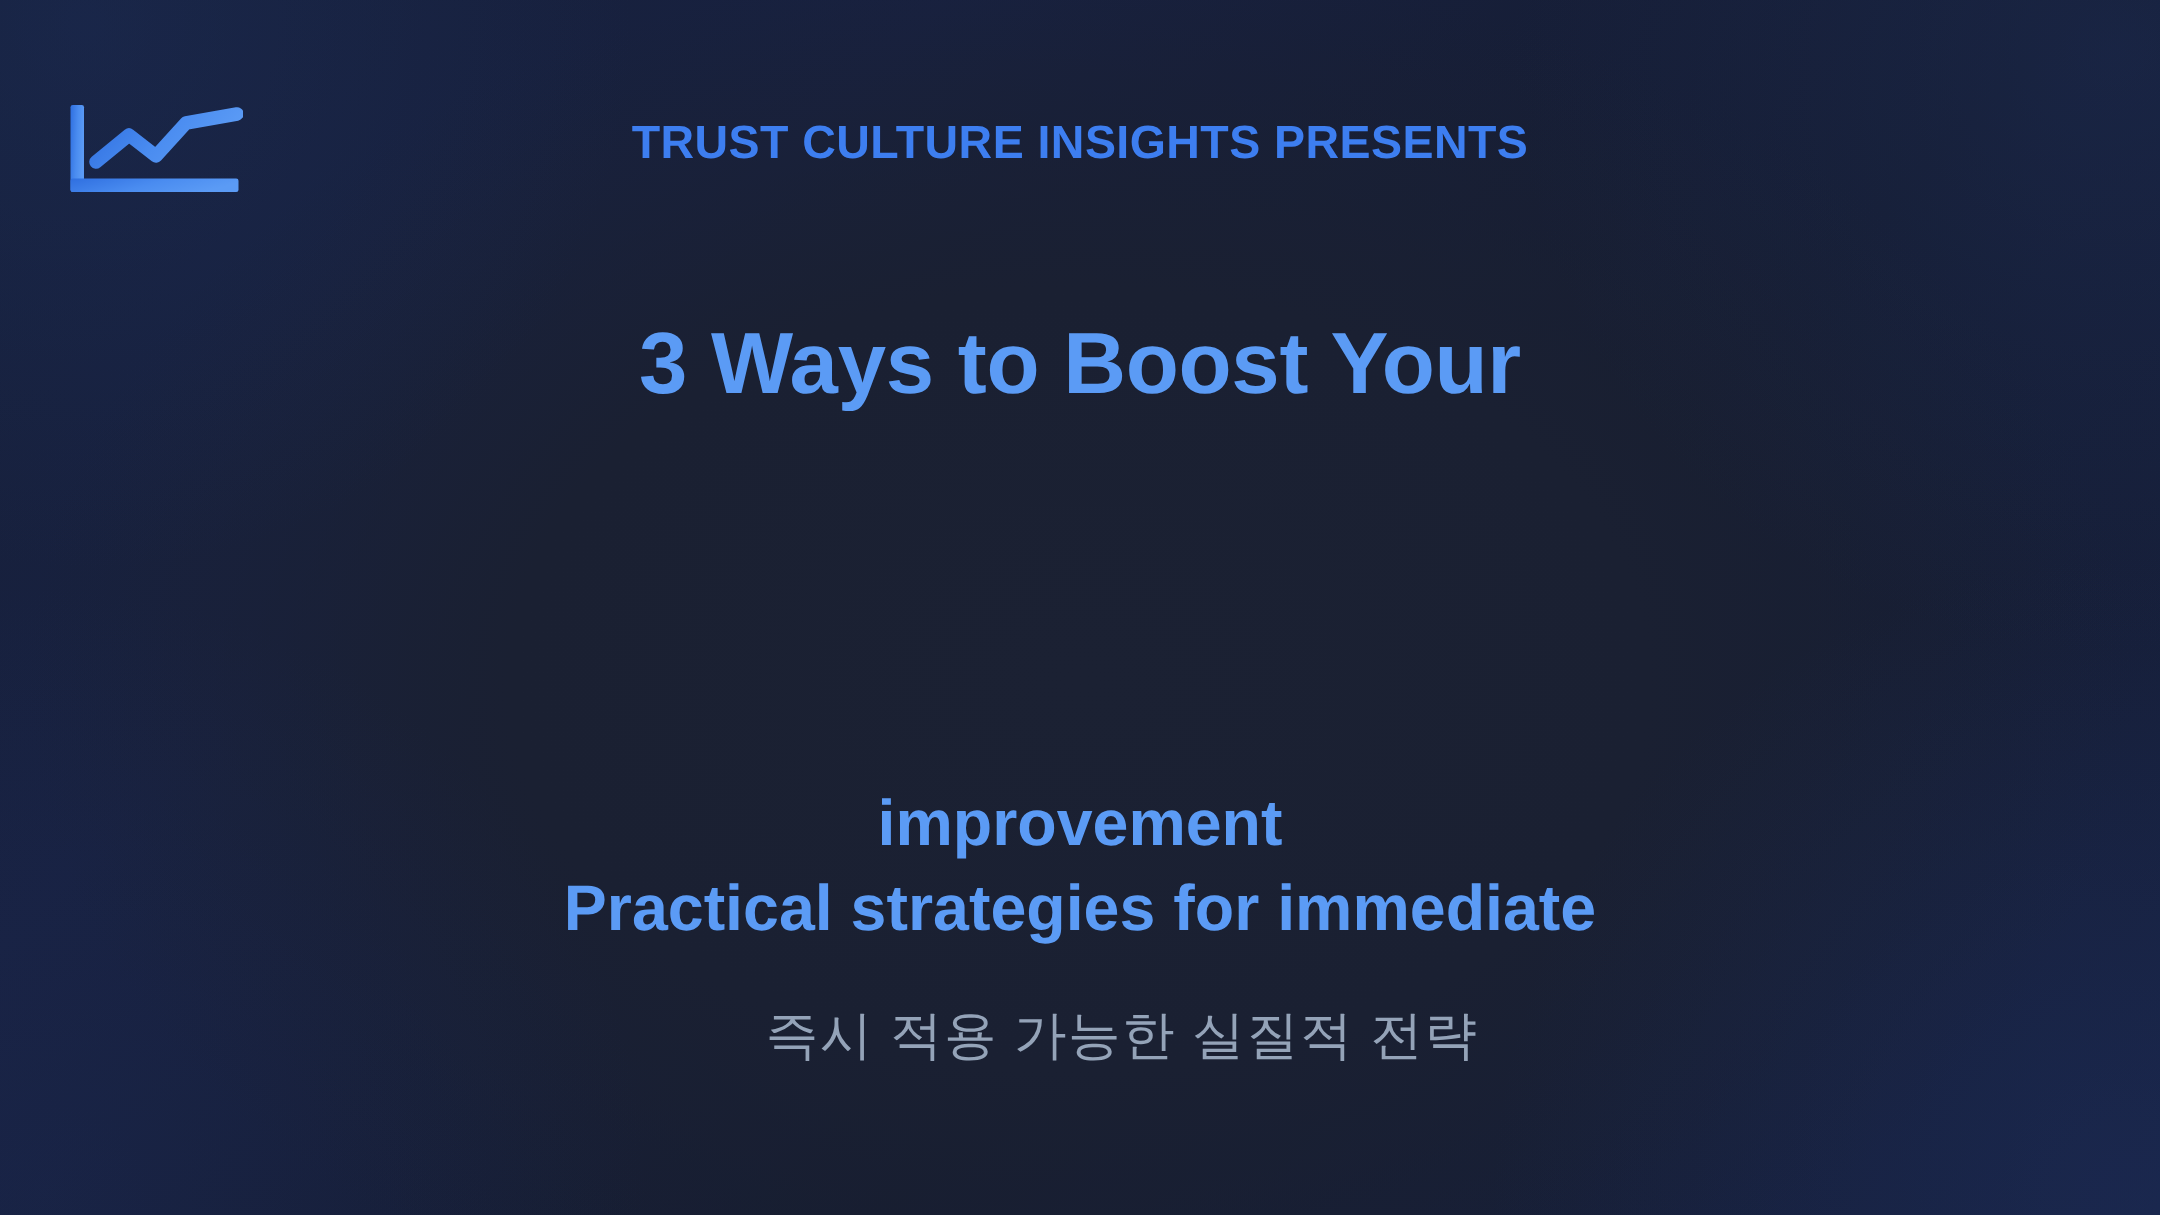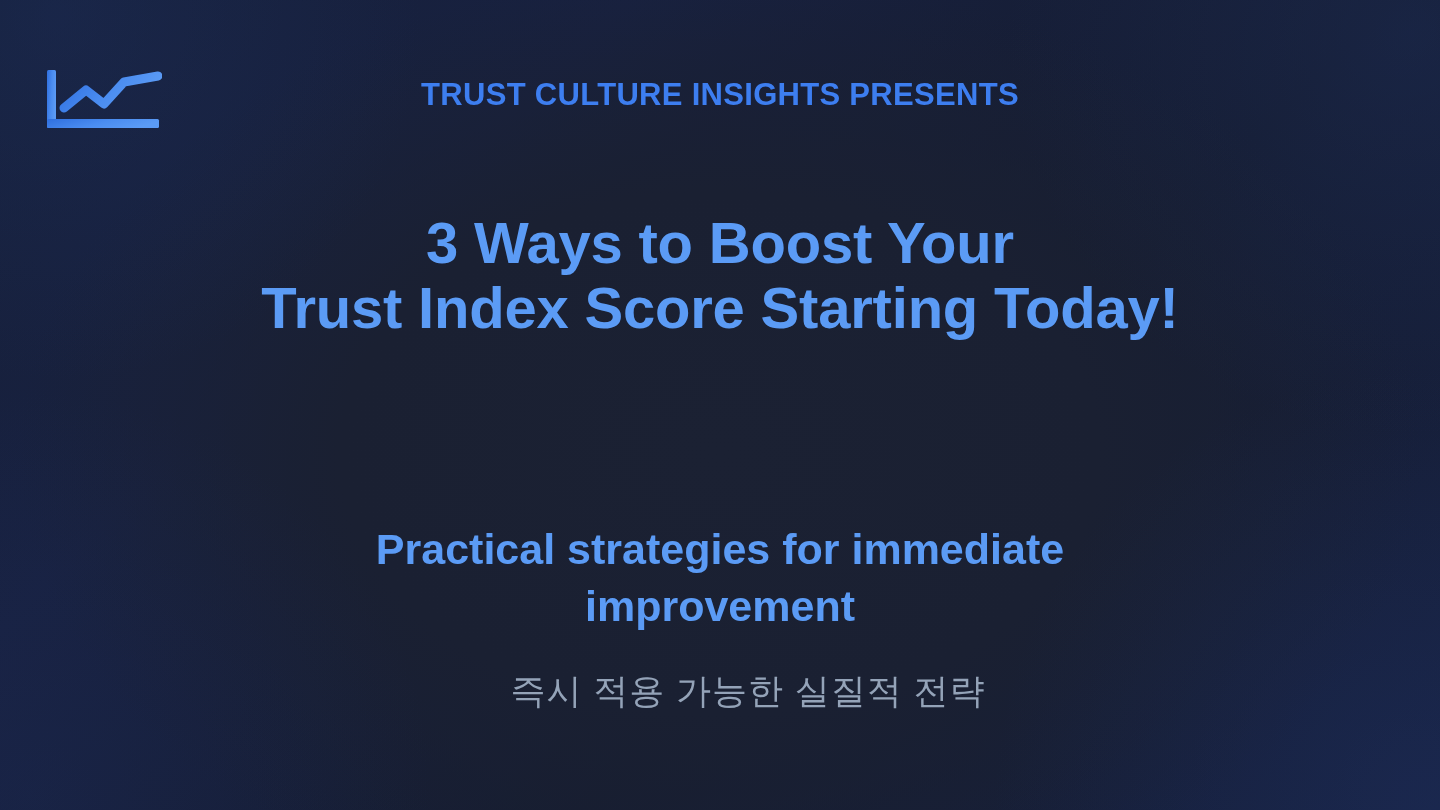--- a/index.html
+++ b/index.html
@@ -153,25 +153,24 @@
 
           <polyline points="20,40 42,22 60,36 80,14 114,8" fill="none" stroke="url(#logoGrad)" stroke-width="9" stroke-linecap="round" stroke-linejoin="round"></polyline>
         </svg>
       </span>
     </div>
 
     <div class="eyebrow">TRUST CULTURE INSIGHTS PRESENTS</div>
 
     <h1 class="title-en">
       <span class="ln">3 Ways to Boost Your</span>
-      <span class="ln">Trust Index Score Starting Today!</span>
     </h1>
 
 
     <div class="sub-en">
+      <span class="ln">improvement</span>
       <span class="ln">Practical strategies for immediate</span>
-      <span class="ln">improvement</span>
     </div>
 
     <div class="sub-ko">즉시 적용 가능한 실질적 전략</div>
 
   </div>
 </div>
 
 </body></html>

